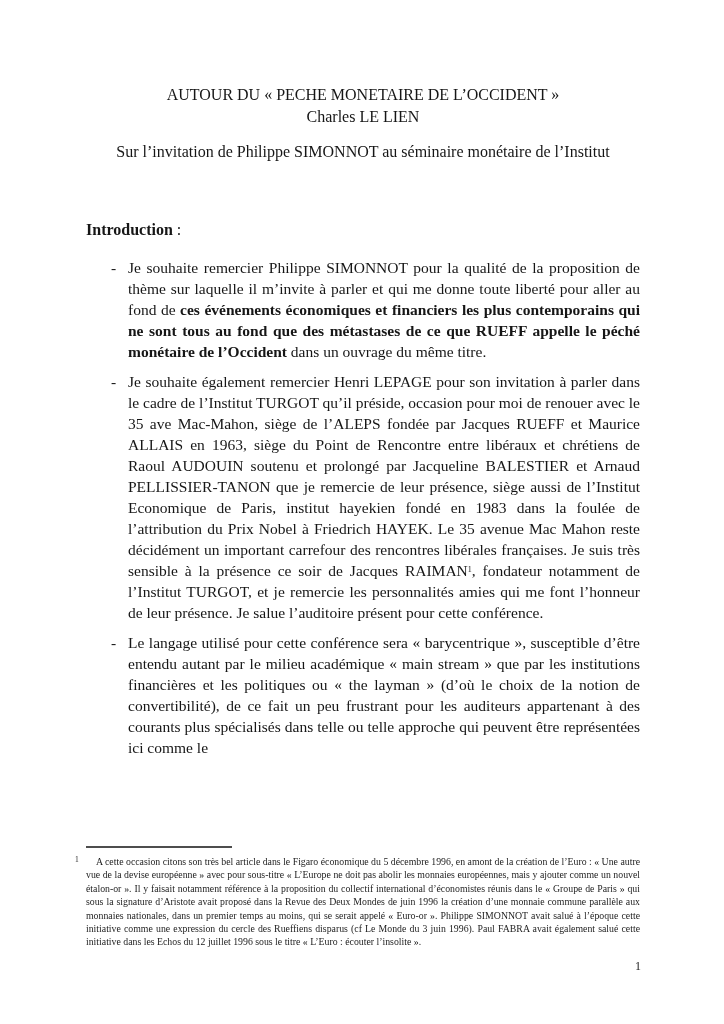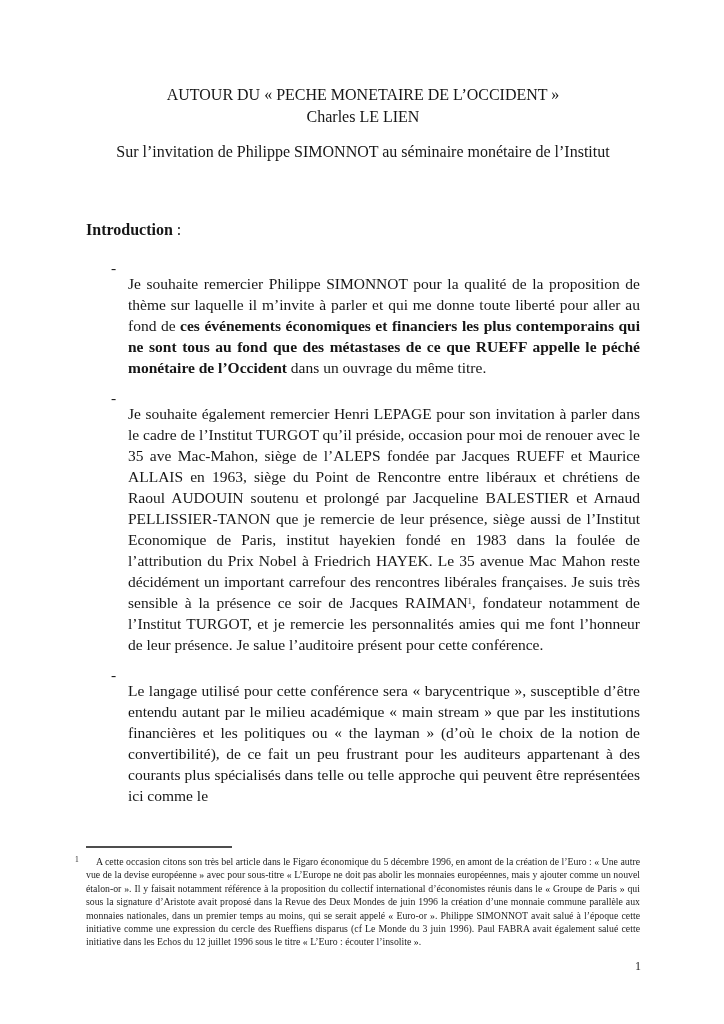--- a/index.html
+++ b/index.html
@@ -42,21 +42,20 @@
     margin-top: 9px;
   }
   .item:first-child { margin-top: 0; }
   .dash {
     flex: 0 0 42px;
     padding-left: 25px;
   }
   .item-body {
     flex: 1 1 auto;
     text-align: justify;
-    margin-top: 16px;
   }
   .bold { font-weight: bold; }
   sup.fn-ref {
     font-size: 8px;
     line-height: 0;
     vertical-align: 4px;
   }
   .footnote {
     position: absolute;
     left: 86px;

